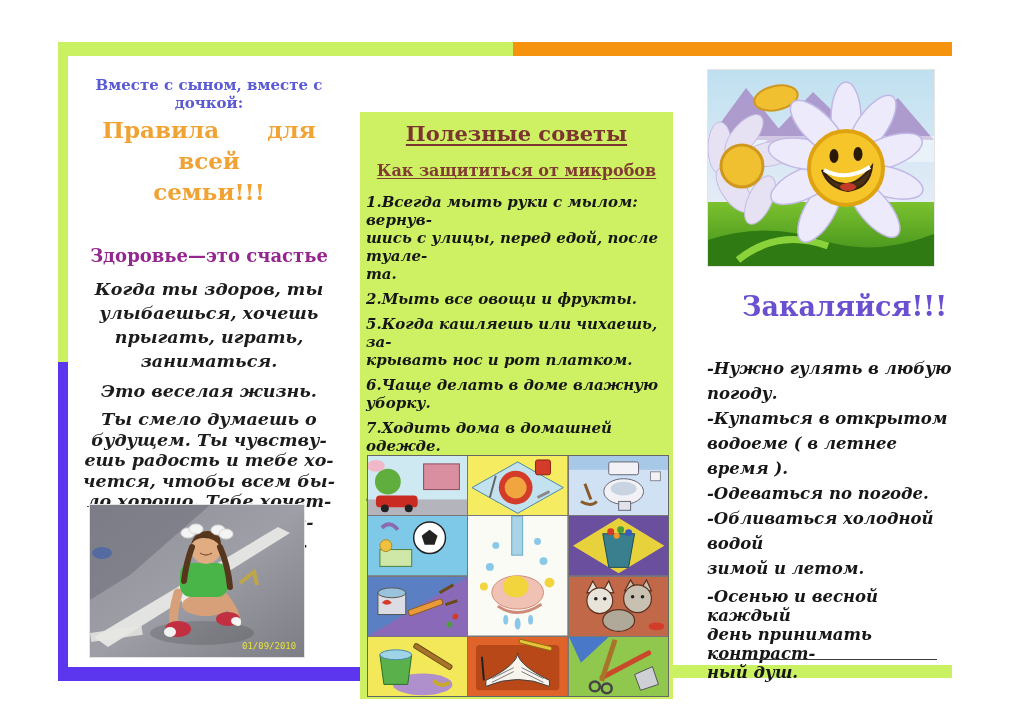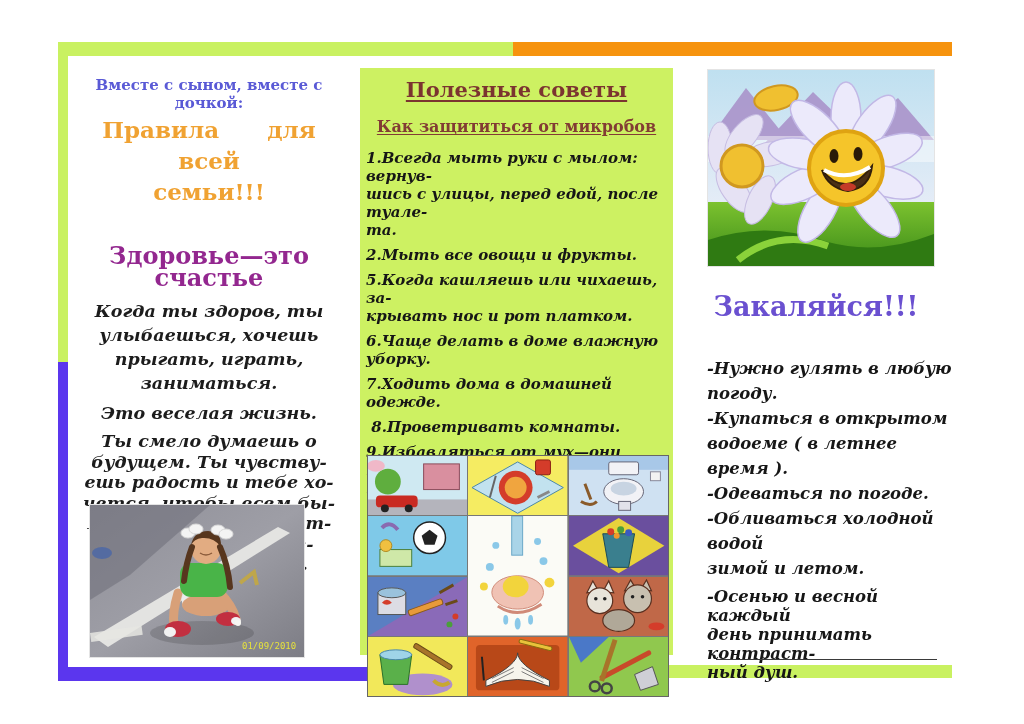--- a/index.html
+++ b/index.html
@@ -7,32 +7,32 @@
         font-family:"DejaVu Serif","Liberation Serif",serif;}
   .abs{position:absolute;}
   .preline{white-space:pre-wrap;}
   
   .bar-lime{background:#c9f161;}
   .bar-purple{background:#5b36ee;}
   .bar-orange{background:#f6930e;}
   
   .kicker{color:#5a5ad6;font-weight:bold;font-size:15px;line-height:18px;text-align:center;}
   .ltitle{color:#f0a232;font-weight:bold;font-size:23px;line-height:31px;text-align:center;}
-  .lsub{color:#93278f;font-weight:bold;font-size:24px;line-height:22px;text-align:center;}
+  .lsub{color:#93278f;font-weight:bold;font-size:18px;line-height:22px;text-align:center;}
   .lpara{color:#1c1c1c;font-weight:bold;font-style:italic;font-size:17.5px;line-height:24px;text-align:center;margin:0;}
   .lpara4{line-height:20.5px;}
   
-  .mpanel{background:#cdf162;}
+  .mpanel{background:#cdf162;margin-top:44px;}
   .mtitle{color:#7b3430;font-weight:bold;font-size:21px;line-height:26px;text-align:center;
           text-decoration:underline;text-underline-offset:3px;}
   .msub{color:#823c34;font-weight:bold;font-size:16px;line-height:20px;text-align:center;
         text-decoration:underline;text-underline-offset:2px;}
   .tip{color:#161616;font-weight:bold;font-style:italic;font-size:15px;line-height:18px;margin:0 0 7px 0;}
   
-  .rtitle{color:#6a50d0;font-weight:bold;font-size:27px;line-height:30px;text-align:center;}
+  .rtitle{color:#6a50d0;font-weight:bold;font-size:27px;line-height:30px;text-align:right;}
   .advice-item{color:#161616;font-weight:bold;font-style:italic;font-size:16.5px;line-height:25px;margin:0;}
   .advice-tight{line-height:19px;margin-top:6px;}
   .sig-line{border-top:1.5px solid #3a3a3a;}
   
   .grid{display:grid;grid-template-columns:repeat(3,1fr);grid-template-rows:repeat(4,1fr);
         border:1px solid #666;background:#777;gap:1px;}
   .tile{position:relative;overflow:hidden;}
   .tile svg{display:block;width:100%;height:100%;}
   .span2{grid-row:2/4;grid-column:2/3;}
   .photo-frame{box-shadow:0 0 0 1px #e4e4e4;}

